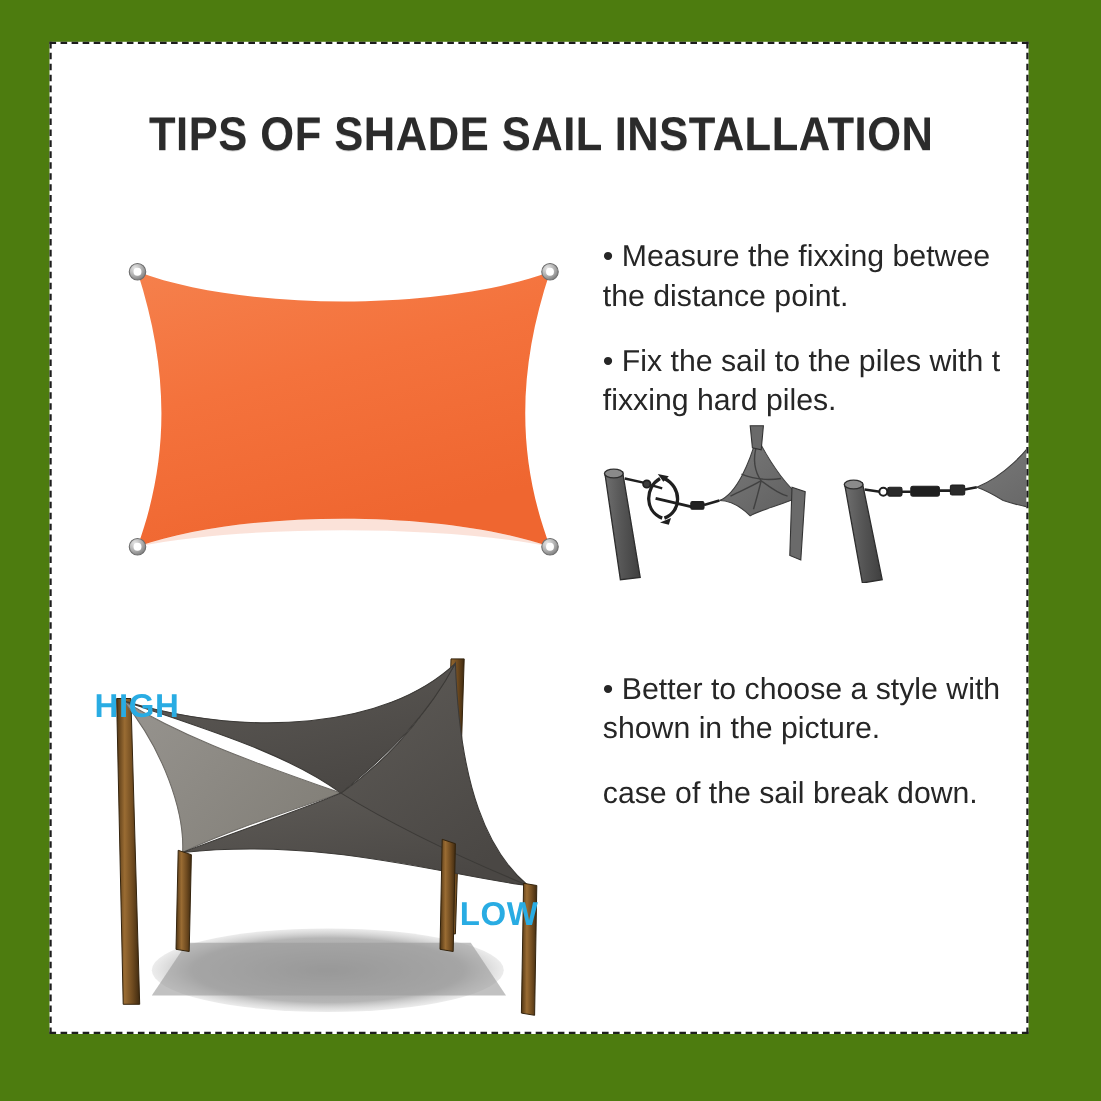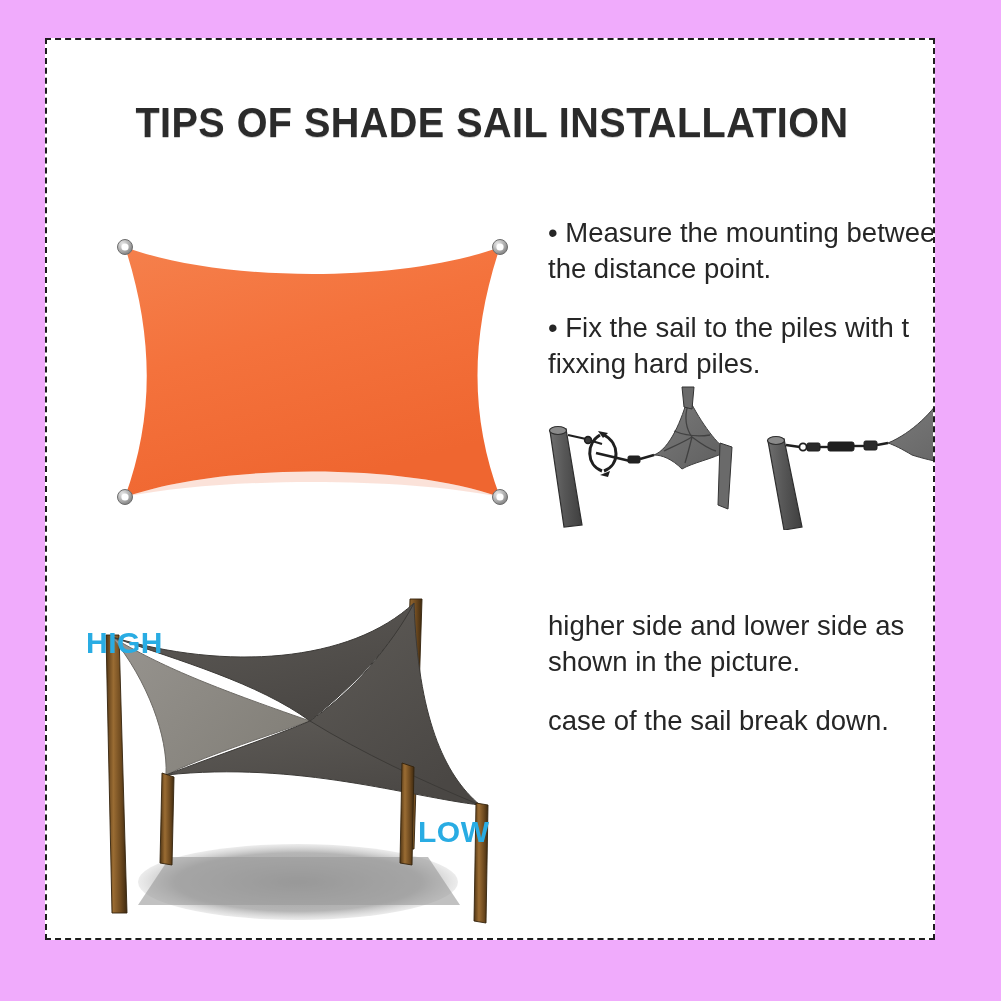--- a/index.html
+++ b/index.html
@@ -4,21 +4,21 @@
 <style>
   html, body {
     margin: 0;
     padding: 0;
     background: #ffffff;
   }
   #page {
     position: relative;
     width: 1001px;
     height: 1001px;
-    background: #f0abfc;
+    background: #4d7c0f;
     overflow: hidden;
     font-family: "Liberation Sans", sans-serif;
   }
 
   
   #frame {
     position: absolute;
     left: 45px;
     top: 38px;
     width: 890px;
@@ -120,21 +120,21 @@
           <circle cx="398" cy="22" r="3.6" fill="#ffffff"></circle>
           <circle cx="23" cy="272" r="7.5" fill="url(#ringGrad)" stroke="#6d6d6d" stroke-width="1"></circle>
           <circle cx="23" cy="272" r="3.6" fill="#ffffff"></circle>
           <circle cx="398" cy="272" r="7.5" fill="url(#ringGrad)" stroke="#6d6d6d" stroke-width="1"></circle>
           <circle cx="398" cy="272" r="3.6" fill="#ffffff"></circle>
         </g>
       </svg>
     </div>
 
     <div class="tips-block" id="tips-top">
-      <span class="tips-line">• Measure the mounting betwee</span>
+      <span class="tips-line">• Measure the fixxing betwee</span>
       <span class="tips-line">the distance point.</span>
       <div class="tip-gap"></div>
       <span class="tips-line">• Fix the sail to the piles with t</span>
       <span class="tips-line">fixxing hard piles.</span>
     </div>
 
     <div class="art" id="art-hw-left">
       <svg viewBox="0 0 215 145" width="215" height="145">
         <defs>
           <linearGradient id="postG" x1="0" y1="0" x2="1" y2="0">
@@ -211,21 +211,21 @@
           <path fill="url(#sailG)" stroke="#3f3f3f" stroke-width="1" d="M 126 58 C 150 48, 172 26, 182 8
                    C 196 40, 216 68, 234 82
                    C 206 84, 168 76, 150 70
                    C 140 64, 132 60, 126 58 Z"></path>
           <path fill="#6a6a6a" stroke="#333" stroke-width="1" d="M 176 0 L 190 0 L 190 18 L 178 14 Z"></path>
         </g>
       </svg>
     </div>
 
     <div class="tips-block" id="tips-bot">
-      <span class="tips-line">higher side and lower side as</span>
+      <span class="tips-line">• Better to choose a style with</span>
       <span class="tips-line">shown in the picture.</span>
       <div class="tip-gap"></div>
       <span class="tips-line">case of the sail break down.</span>
     </div>
 
     <div class="art" id="art-saddle">
       <svg viewBox="0 0 480 370" width="480" height="370">
         <defs>
           <linearGradient id="woodG" x1="0" y1="0" x2="1" y2="0">
             <stop offset="0%" stop-color="#4f3413"></stop>

